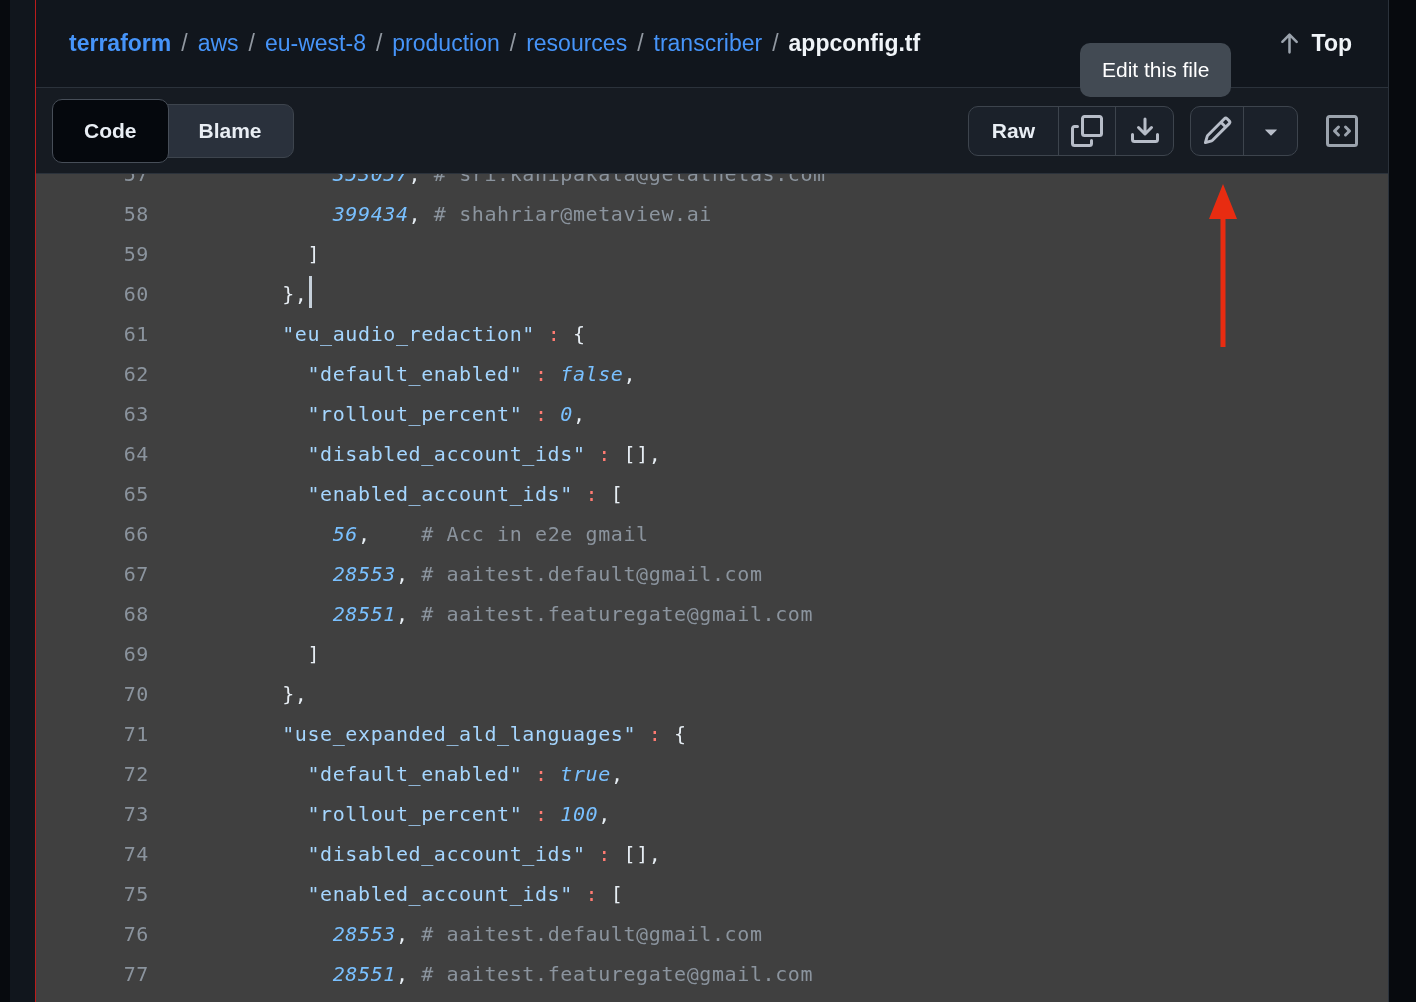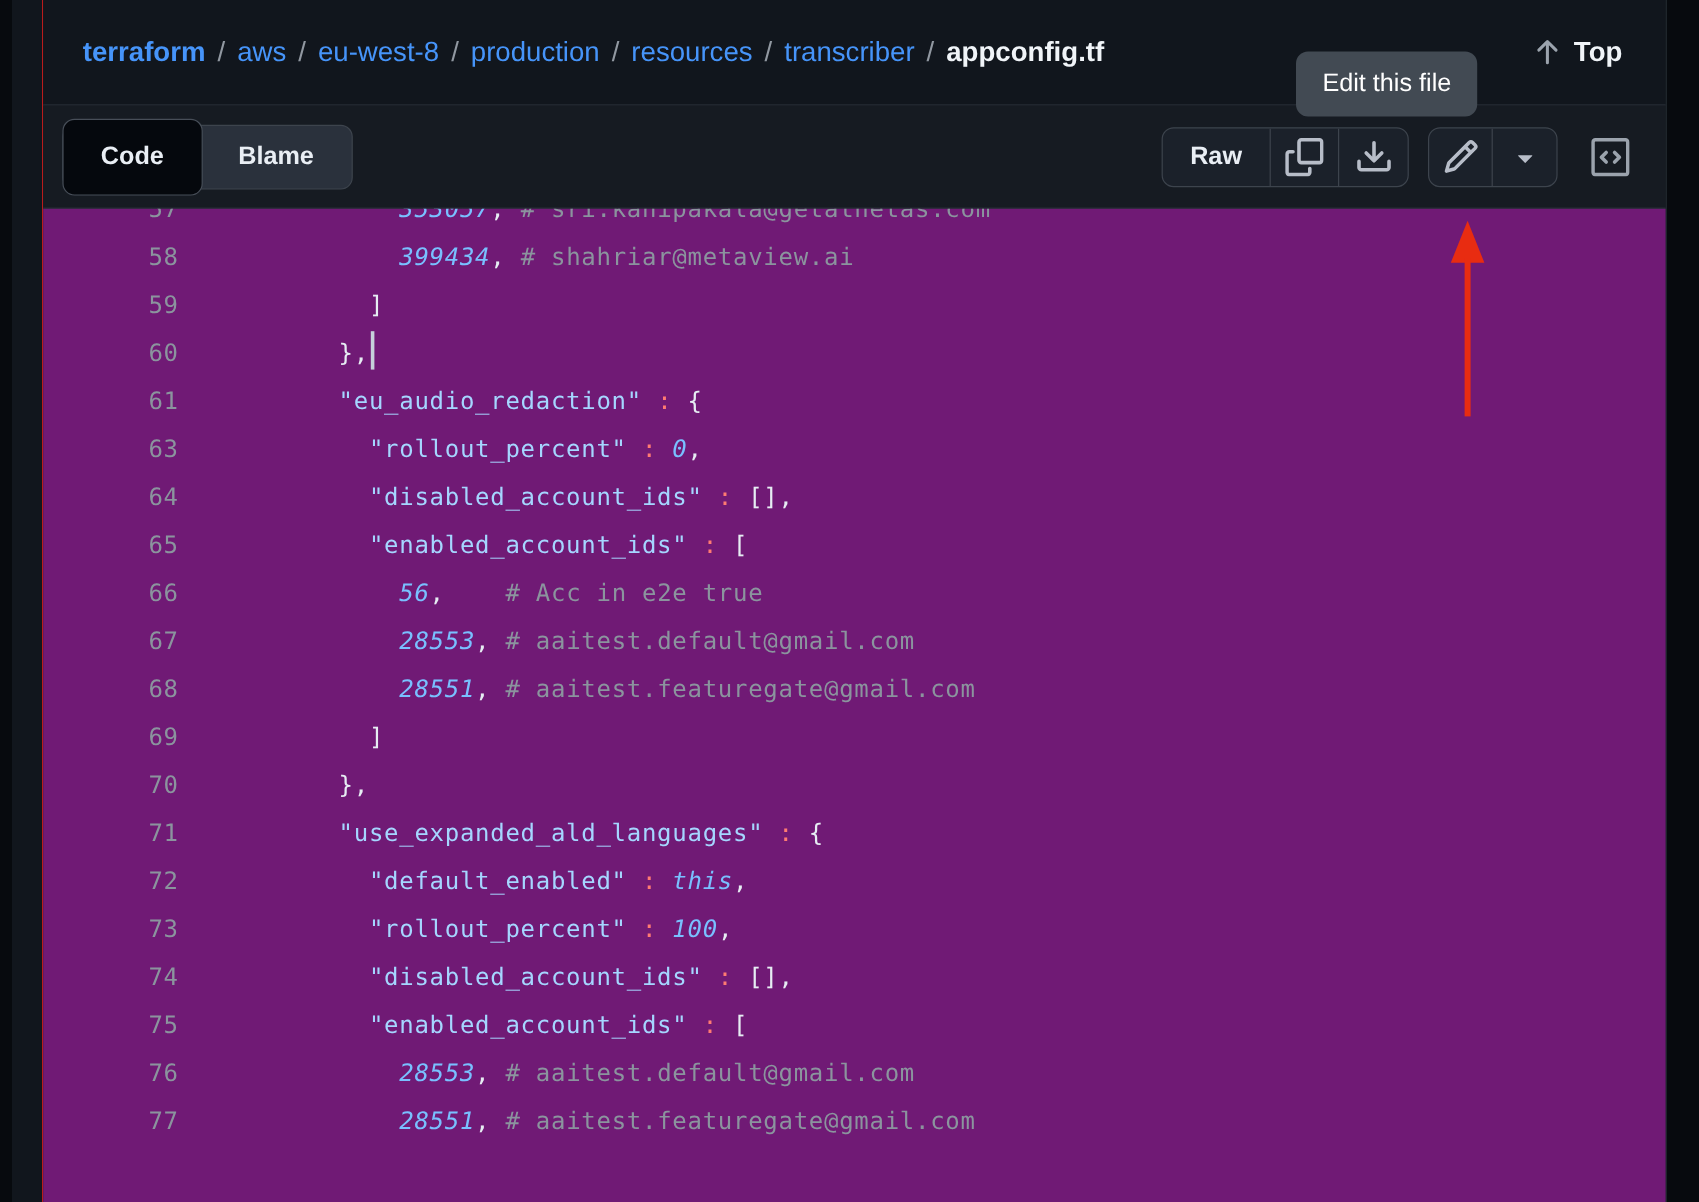--- a/index.html
+++ b/index.html
@@ -69,21 +69,21 @@
 
   
   .tooltip {
     position:absolute; left:1080px; top:43px; height:54px; z-index:20;
     background:#424a53; color:#ffffff; border-radius:10px;
     font-size:21px; display:flex; align-items:center; padding:0 22px;
     white-space:nowrap;
   }
 
   
-  .code-area { flex:1 1 auto; background:#701a75; overflow:hidden; position:relative; }
+  .code-area { flex:1 1 auto; background:#404040; overflow:hidden; position:relative; }
   .code-lines { margin-top:-20px; }
   .code-row { display:flex; height:40px; line-height:40px; }
   .ln {
     flex:0 0 145px; text-align:right; padding-right:32px;
     font-family:"DejaVu Sans Mono",monospace; font-size:20px; letter-spacing:.6px;
     color:#8b949e; cursor:pointer;
   }
   .lc {
     white-space:pre; font-family:"DejaVu Sans Mono",monospace;
     font-size:20px; letter-spacing:.6px; color:#e6edf3;
@@ -205,34 +205,38 @@
         </div>
         <div class="code-row">
           <div class="ln">60</div>
           <div class="lc">        <span class="tok-p">},</span><span class="caret"></span></div>
         </div>
         <div class="code-row">
           <div class="ln">61</div>
           <div class="lc">        <span class="tok-s">"eu_audio_redaction"</span><span class="tok-p"> </span><span class="tok-k">:</span><span class="tok-p"> {</span></div>
         </div>
         <div class="code-row">
+          <div class="ln">62</div>
+          <div class="lc">          <span class="tok-s">"default_enabled"</span><span class="tok-p"> </span><span class="tok-k">:</span><span class="tok-p"> </span><span class="tok-n">false</span><span class="tok-p">,</span></div>
+        </div>
+        <div class="code-row">
           <div class="ln">63</div>
           <div class="lc">          <span class="tok-s">"rollout_percent"</span><span class="tok-p"> </span><span class="tok-k">:</span><span class="tok-p"> </span><span class="tok-n">0</span><span class="tok-p">,</span></div>
         </div>
         <div class="code-row">
           <div class="ln">64</div>
           <div class="lc">          <span class="tok-s">"disabled_account_ids"</span><span class="tok-p"> </span><span class="tok-k">:</span><span class="tok-p"> [],</span></div>
         </div>
         <div class="code-row">
           <div class="ln">65</div>
           <div class="lc">          <span class="tok-s">"enabled_account_ids"</span><span class="tok-p"> </span><span class="tok-k">:</span><span class="tok-p"> [</span></div>
         </div>
         <div class="code-row">
           <div class="ln">66</div>
-          <div class="lc">            <span class="tok-n">56</span><span class="tok-p">,    </span><span class="tok-c"># Acc in e2e true</span></div>
+          <div class="lc">            <span class="tok-n">56</span><span class="tok-p">,    </span><span class="tok-c"># Acc in e2e gmail</span></div>
         </div>
         <div class="code-row">
           <div class="ln">67</div>
           <div class="lc">            <span class="tok-n">28553</span><span class="tok-p">, </span><span class="tok-c"># aaitest.default@gmail.com</span></div>
         </div>
         <div class="code-row">
           <div class="ln">68</div>
           <div class="lc">            <span class="tok-n">28551</span><span class="tok-p">, </span><span class="tok-c"># aaitest.featuregate@gmail.com</span></div>
         </div>
         <div class="code-row">
@@ -242,21 +246,21 @@
         <div class="code-row">
           <div class="ln">70</div>
           <div class="lc">        <span class="tok-p">},</span></div>
         </div>
         <div class="code-row">
           <div class="ln">71</div>
           <div class="lc">        <span class="tok-s">"use_expanded_ald_languages"</span><span class="tok-p"> </span><span class="tok-k">:</span><span class="tok-p"> {</span></div>
         </div>
         <div class="code-row">
           <div class="ln">72</div>
-          <div class="lc">          <span class="tok-s">"default_enabled"</span><span class="tok-p"> </span><span class="tok-k">:</span><span class="tok-p"> </span><span class="tok-n">this</span><span class="tok-p">,</span></div>
+          <div class="lc">          <span class="tok-s">"default_enabled"</span><span class="tok-p"> </span><span class="tok-k">:</span><span class="tok-p"> </span><span class="tok-n">true</span><span class="tok-p">,</span></div>
         </div>
         <div class="code-row">
           <div class="ln">73</div>
           <div class="lc">          <span class="tok-s">"rollout_percent"</span><span class="tok-p"> </span><span class="tok-k">:</span><span class="tok-p"> </span><span class="tok-n">100</span><span class="tok-p">,</span></div>
         </div>
         <div class="code-row">
           <div class="ln">74</div>
           <div class="lc">          <span class="tok-s">"disabled_account_ids"</span><span class="tok-p"> </span><span class="tok-k">:</span><span class="tok-p"> [],</span></div>
         </div>
         <div class="code-row">

